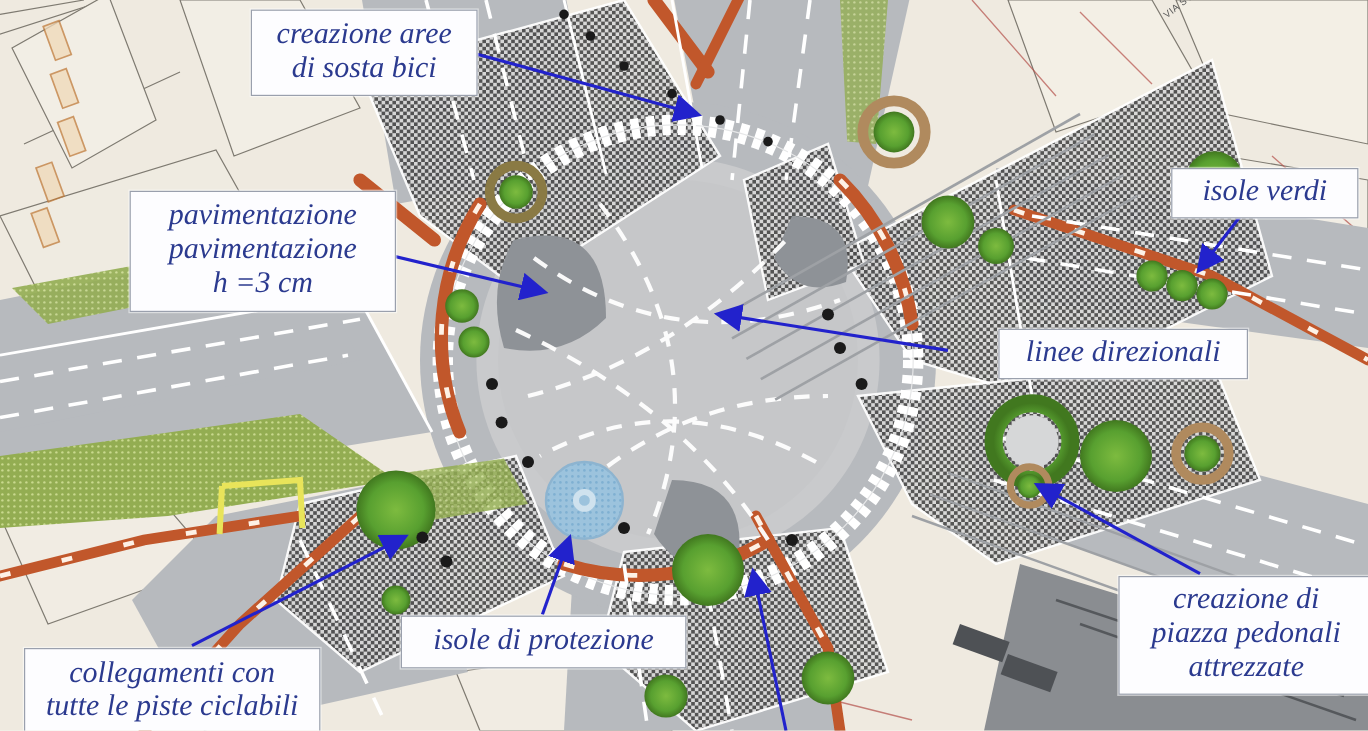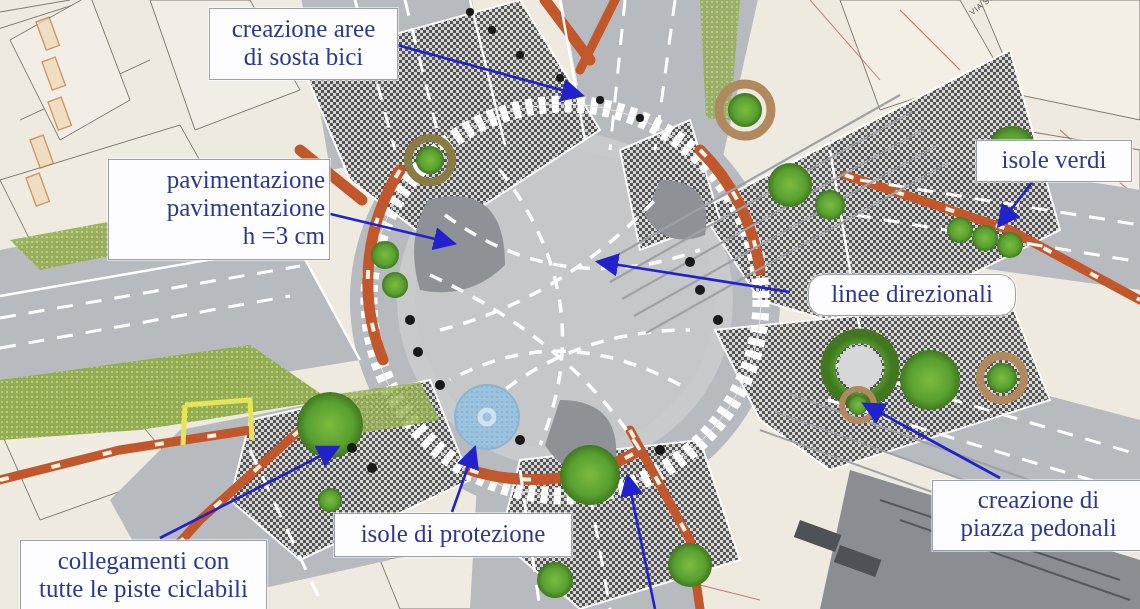--- a/index.html
+++ b/index.html
@@ -2,26 +2,26 @@
 <html><head>
 <meta charset="utf-8">
 <style>
   html,body{margin:0;padding:0;background:#fff;}
   #stage{position:relative;width:1140px;height:609px;overflow:hidden;
          font-family:"Liberation Serif", serif;background:#efeae0;}
   #plan{position:absolute;inset:0;}
   .callout{position:absolute;background:#fdfdff;border:1px solid #9aa0ad;
            color:#2b3a8f;text-align:center;line-height:1.12;
            font-family:"Liberation Serif", serif;font-weight:400;
-           box-shadow:0 0 0 1px rgba(255,255,255,.5);}
+           box-shadow:0 0 0 1px rgba(255,255,255,.5);font-style:italic;}
   .callout div{white-space:nowrap;}
   #c-bici{left:209px;top:8px;width:175px;padding:6px 6px 8px;font-size:25px;}
-  #c-pav{left:108px;top:159px;width:212px;padding:6px 4px 9px;font-size:25px;text-align:right;}
+  #c-pav{left:108px;top:159px;width:212px;padding:6px 4px 9px;font-size:25px;}
   #c-verdi{left:976px;top:108px;width:146px;padding:5px 4px 7px;font-size:25px;margin-top:32px;}
-  #c-linee{left:808px;top:274px;width:198px;padding:5px 4px 7px;font-size:25px;border-radius:16px;}
+  #c-linee{left:832px;top:274px;width:198px;padding:5px 4px 7px;font-size:25px;}
   #c-piazza{left:932px;top:480px;width:203px;padding:5px 4px 8px;font-size:25px;}
   #c-isole{left:334px;top:513px;width:228px;padding:6px 4px 8px;font-size:25px;text-align:center;}
   #c-coll{left:20px;top:540px;width:241px;padding:6px 2px 8px;font-size:25px;}
   .vlabel{position:absolute;color:#555;font-size:8px;letter-spacing:.5px;
           font-family:"Liberation Sans", sans-serif;
           transform:rotate(-38deg);transform-origin:left top;white-space:nowrap;}
 </style>
 </head>
 <body>
 
@@ -279,20 +279,21 @@
     <div>isole verdi</div>
   </div>
 
   <div class="callout" id="c-linee">
     <div>linee direzionali</div>
   </div>
 
   <div class="callout" id="c-piazza">
     <div>creazione di</div>
     <div>piazza pedonali</div>
+    <div>attrezzate</div>
   </div>
 
   <div class="callout" id="c-isole">
     <div>isole di protezione</div>
   </div>
 
   <div class="callout" id="c-coll">
     <div>collegamenti con</div>
     <div>tutte le piste ciclabili</div>
   </div>

